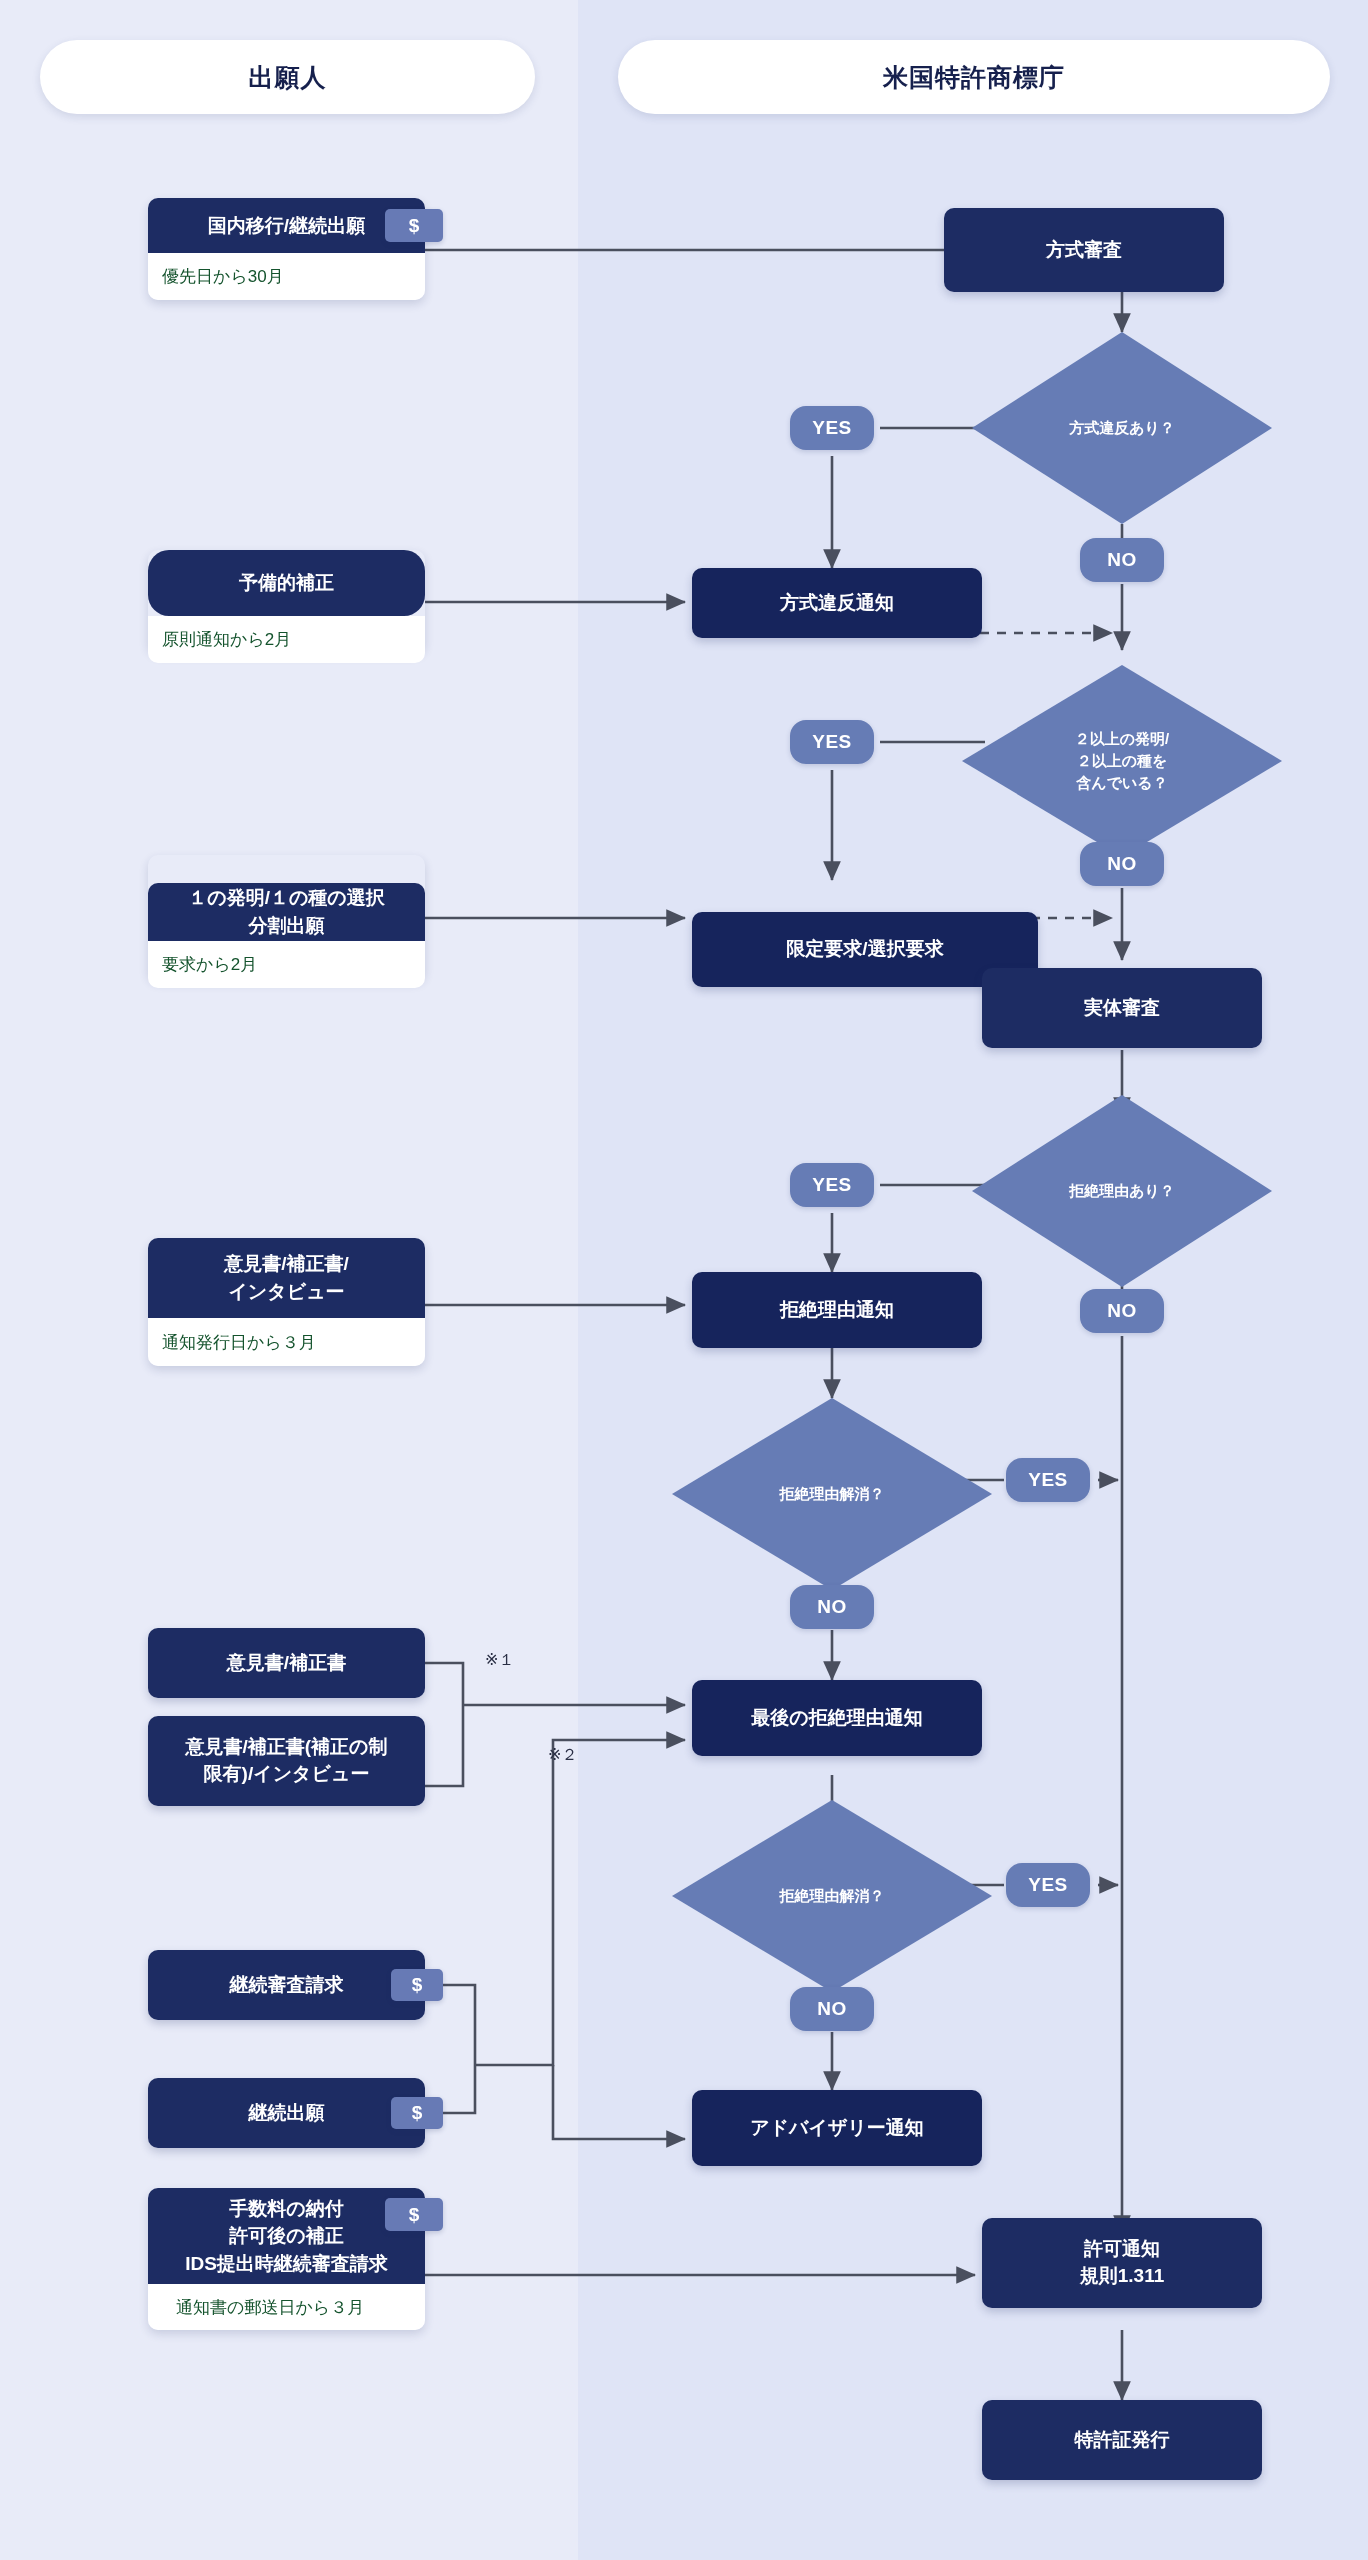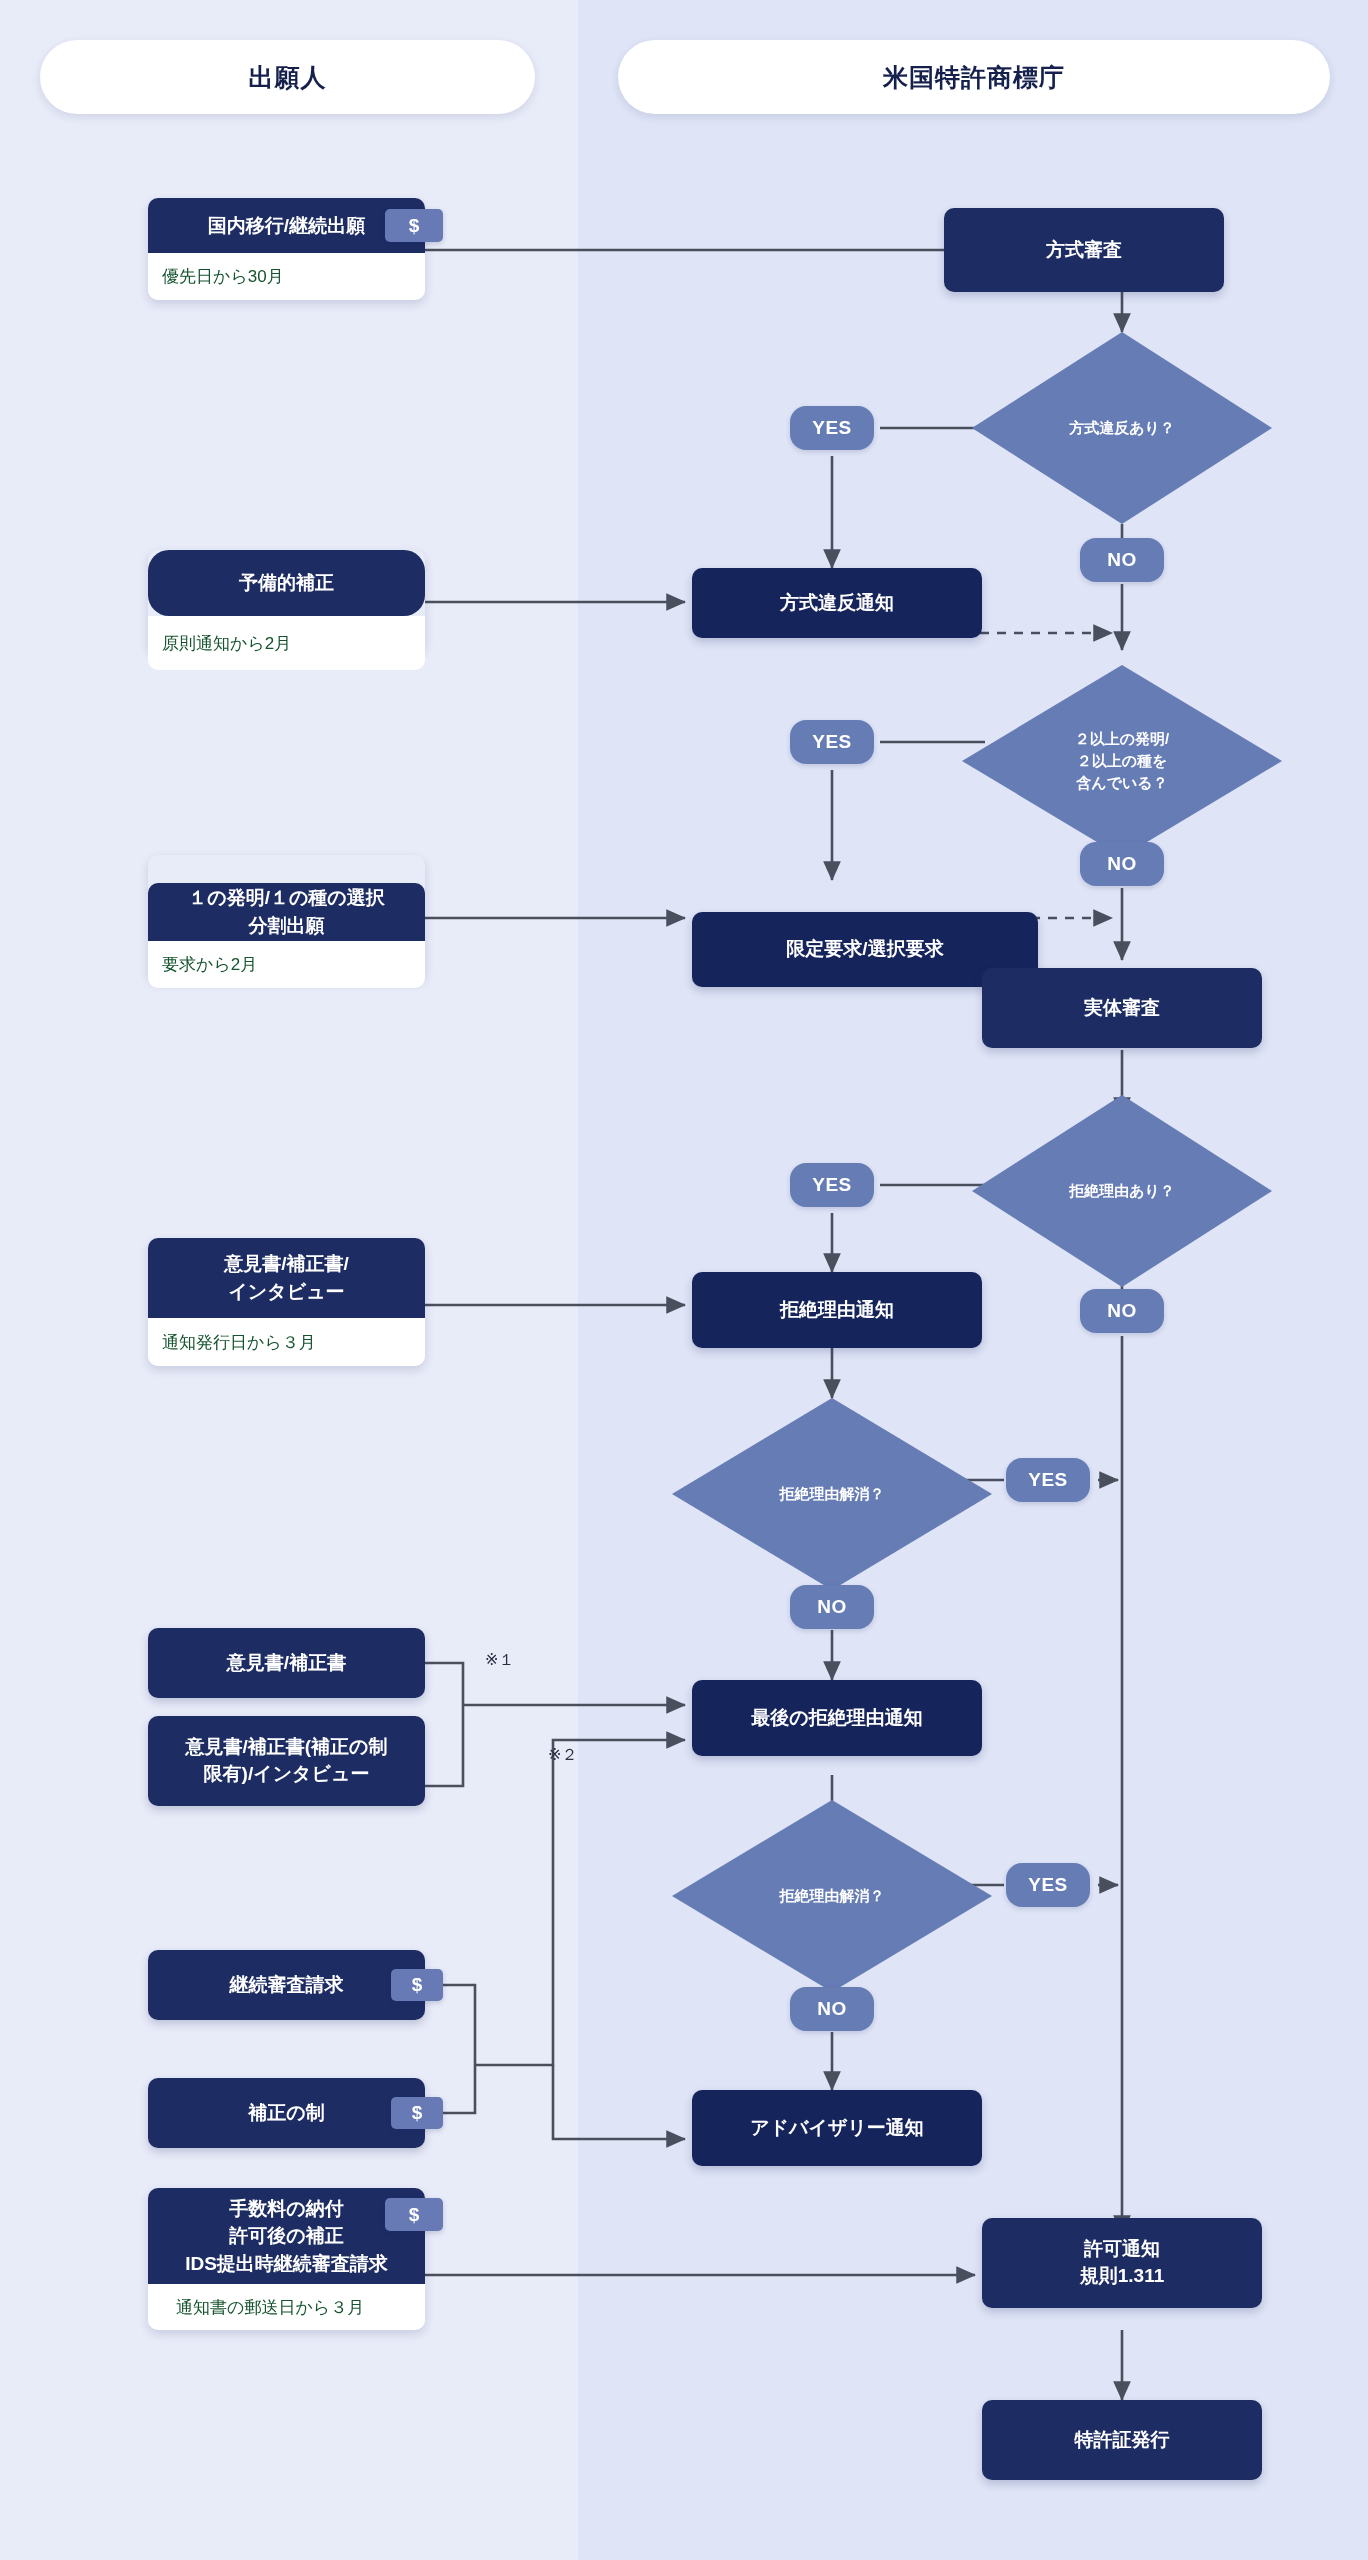--- a/index.html
+++ b/index.html
@@ -203,21 +203,21 @@
     </div>
     <div class="card-body" style="height:47px;">
       <span>優先日から30月</span>
     </div>
   </div>
 
   <div class="node card" style="left:148px;top:550px;width:277px;height:102px;">
     <div class="card-head" style="height:66px;border-radius:21px;">
       <span>予備的補正</span>
     </div>
-    <div class="card-body" style="height:54px;text-align:right;">
+    <div class="card-body" style="height:47px;text-align:right;">
       <span>原則通知から2月</span>
     </div>
   </div>
 
   <div class="node card" style="left:148px;top:855px;width:277px;height:125px;">
     <div class="card-head" style="height:58px;white-space:pre-line;margin-top:28px;">
       <span>１の発明/１の種の選択
 分割出願</span>
     </div>
     <div class="card-body" style="height:47px;">
@@ -245,21 +245,21 @@
   </div>
 
   <div class="node box" style="left:148px;top:1950px;width:277px;height:70px;">
     <span>継続審査請求</span>
     <span class="fee" style="right:-18px;top:19px;width:52px;height:32px;">
       <span>$</span>
     </span>
   </div>
 
   <div class="node box" style="left:148px;top:2078px;width:277px;height:70px;">
-    <span>補正の制</span>
+    <span>継続出願</span>
     <span class="fee" style="right:-18px;top:19px;width:52px;height:32px;">
       <span>$</span>
     </span>
   </div>
 
   <div class="node card" style="left:148px;top:2188px;width:277px;height:142px;">
     <div class="card-head" style="height:96px;white-space:pre-line;">
       <span>手数料の納付
 許可後の補正
 IDS提出時継続審査請求</span>

